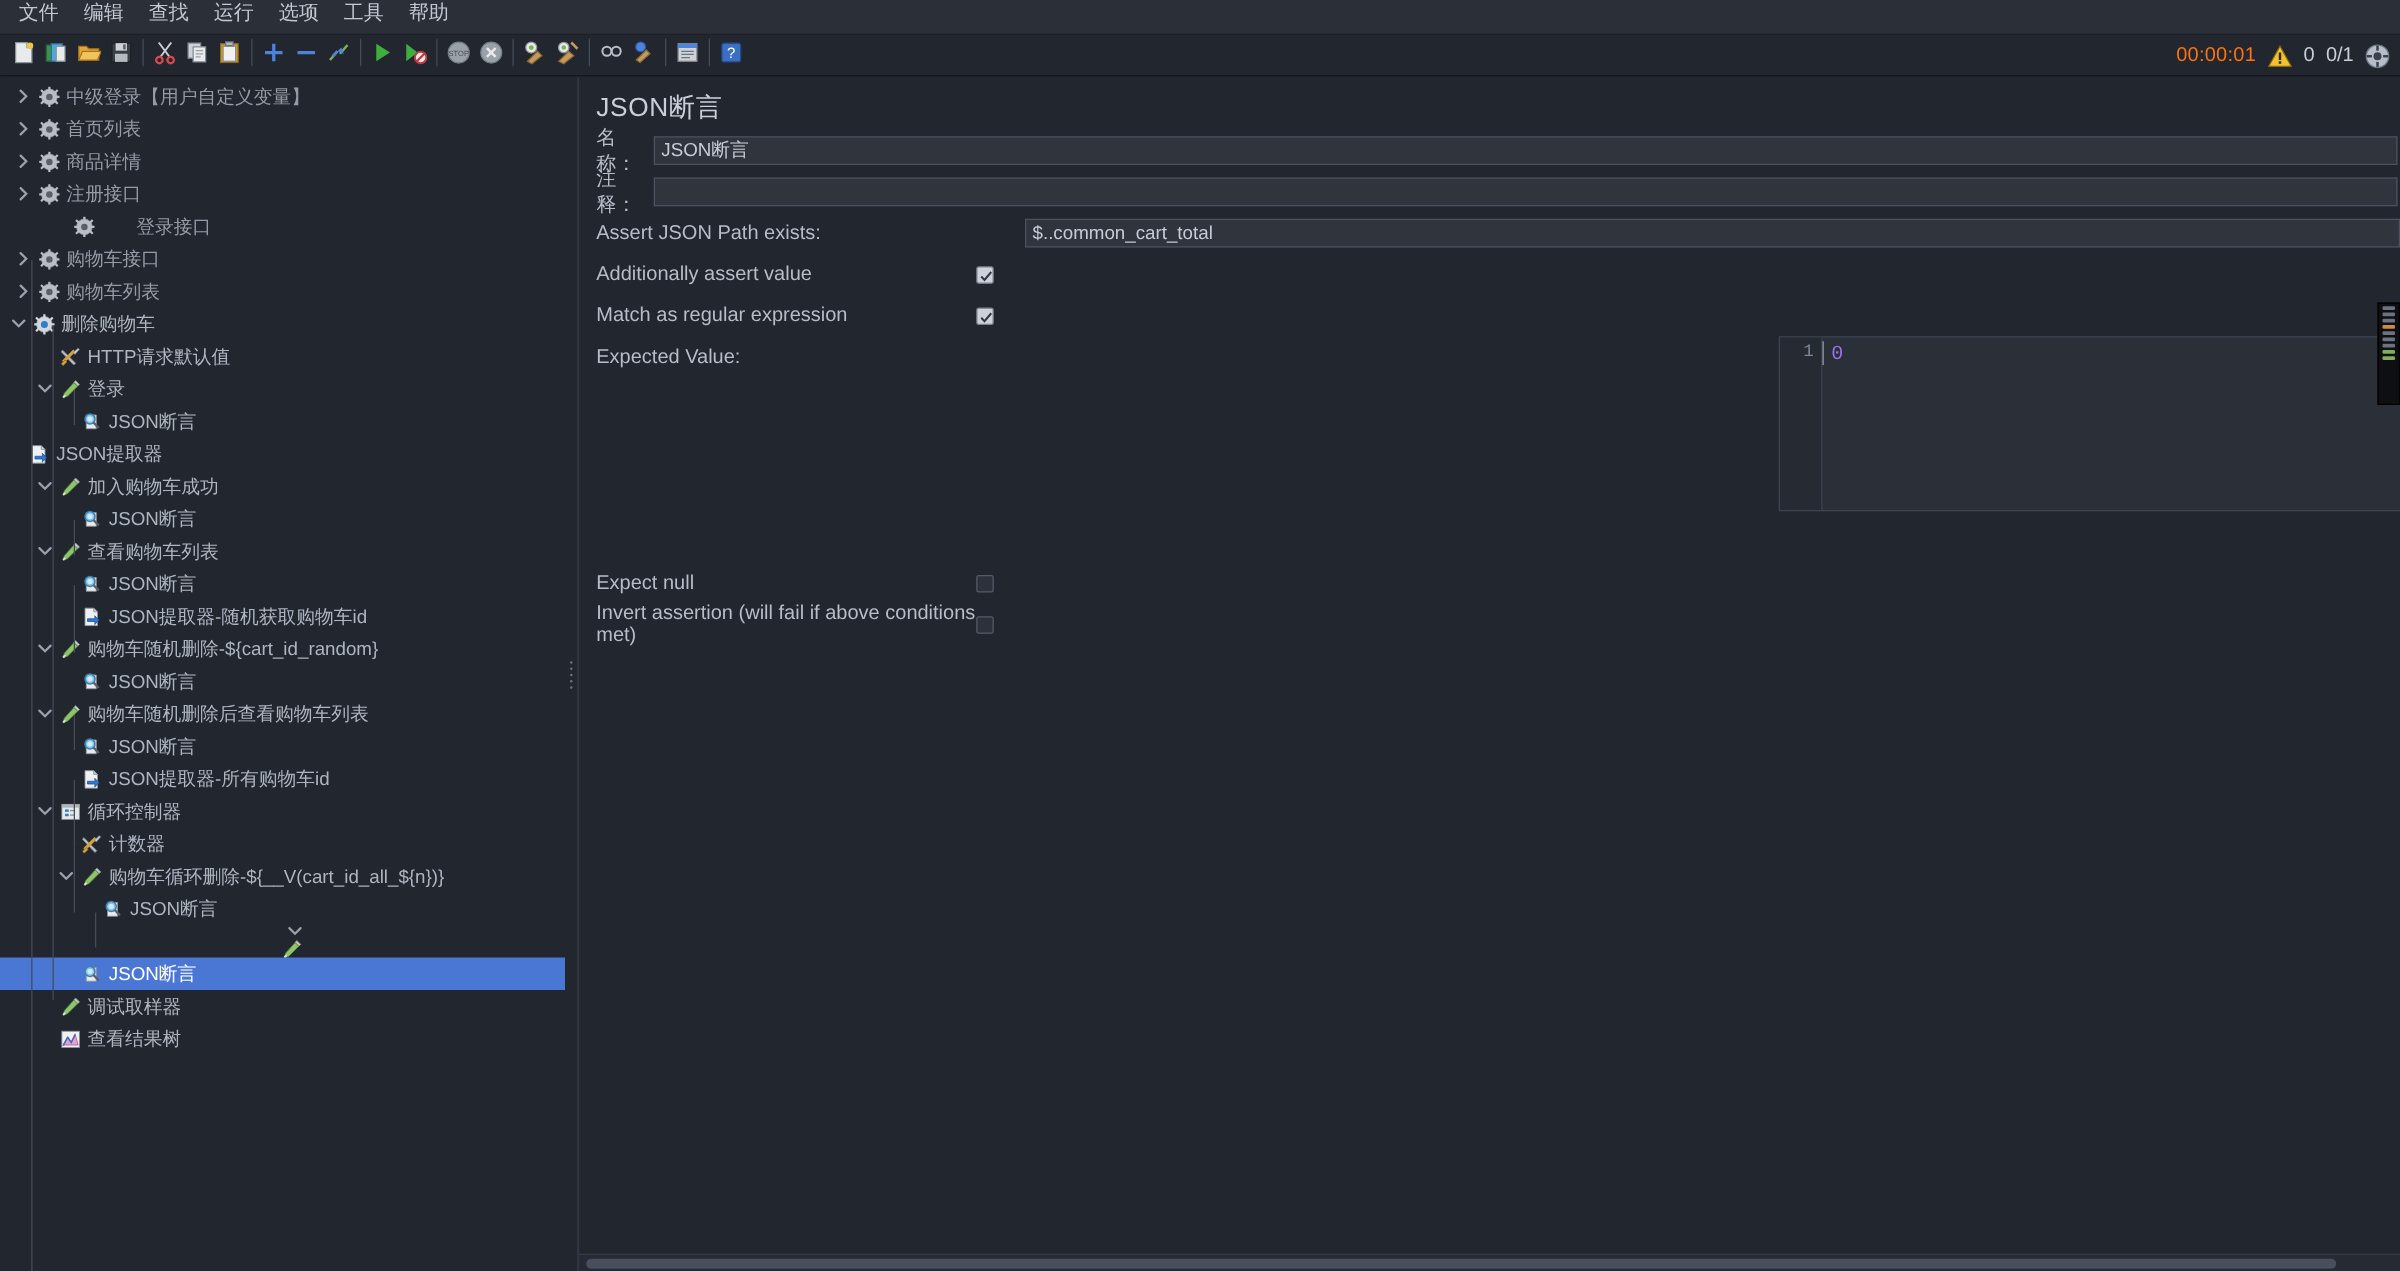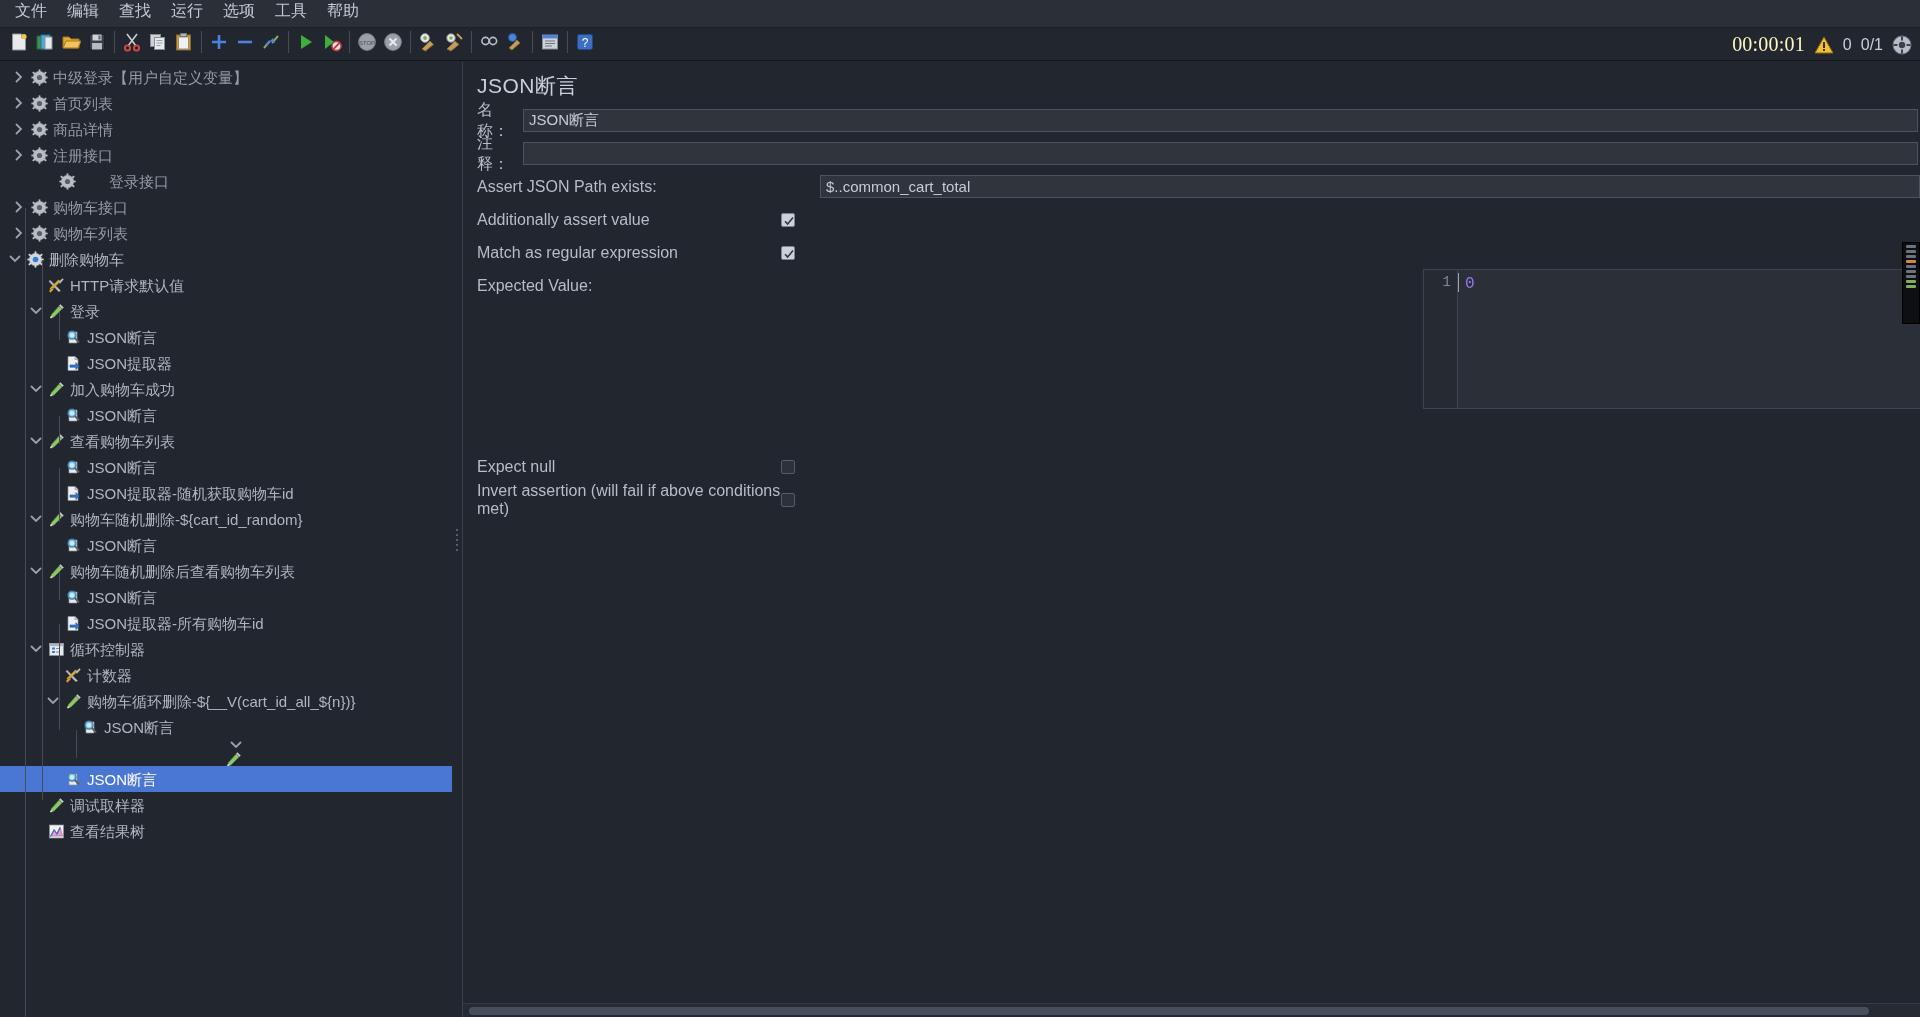--- a/index.html
+++ b/index.html
@@ -37,22 +37,22 @@
     width: 26px; height: 26px;
     display: flex; align-items: center; justify-content: center;
     border-radius: 2px; position: relative; flex: none;
   }
   .tb-sep { width: 9px; height: 26px; flex: none; }
   .tb-right {
     position: absolute; right: 8px; top: 0; height: 33px;
     display: flex; align-items: center; gap: 9px;
   }
   .tb-timer {
-    font-size: 20px; color: #fef9c3;
-    font-family: Liberation Serif, serif;
+    font-size: 16px; color: #f97316;
+    font-family: Liberation Sans, sans-serif;
     letter-spacing: 0.2px;
   }
   .tb-count { font-size: 16px; color: #c9cfd9; }
 
   
   .panes { position: absolute; top: 62px; left: 0; right: 0; bottom: 0; }
   .tree-pane {
     position: absolute; left: 0; top: 0; bottom: 0; width: 452px;
     background: #22262e; overflow: hidden;
   }
@@ -611,21 +611,21 @@
             <span class="tree-icon">
               <svg width="17" height="17" viewBox="0 0 17 17">
                 <path d="M4 3 h8 v11 h-8 z" fill="#e8eaed" stroke="#8d939c" stroke-width="0.7"></path>
                 <circle cx="7" cy="6.2" r="4" fill="#7cc3ef" stroke="#3f7fa8" stroke-width="1.2"></circle>
                 <circle cx="7" cy="6.2" r="2.2" fill="#cfe9f8"></circle>
                 <path d="M9.8 9 L14 13.4" stroke="#5b6068" stroke-width="2"></path>
               </svg>
             </span>
             <span class="tree-label">JSON断言</span>
           </div>
-          <div class="tree-row" style="padding-left: 42px;">
+          <div class="tree-row" style="">
             <span class="tw"></span>
             <span class="tree-icon">
               <svg width="17" height="17" viewBox="0 0 17 17">
                 <path d="M3 1.5 h7 l3 3 v11 h-10 z" fill="#eef0f2" stroke="#8d939c" stroke-width="0.7"></path>
                 <path d="M10 1.5 v3 h3" fill="#c8ccd2" stroke="#8d939c" stroke-width="0.7"></path>
                 <path d="M5 10 h6 l-0.2 -2.4 l3.5 3.6 l-3.5 3.4 l0.2 -2.4 h-6 z" fill="#2d78d6" stroke="#1c4f94" stroke-width="0.6"></path>
               </svg>
             </span>
             <span class="tree-label">JSON提取器</span>
           </div>

